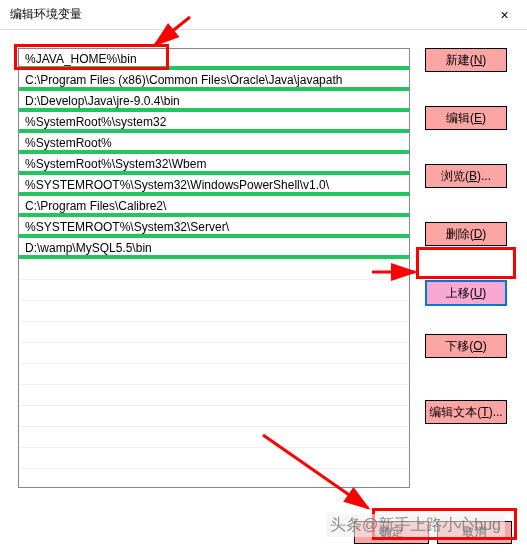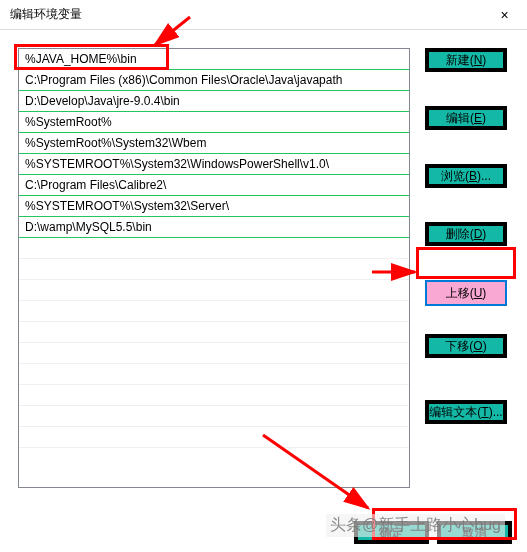--- a/index.html
+++ b/index.html
@@ -41,37 +41,37 @@
       width: 392px;
       height: 440px;
       border: 1px solid #828790;
       background: #fff;
       overflow: hidden;
     }
     .list-item {
       height: 21px;
       line-height: 21px;
       padding-left: 6px;
-      border-bottom: 1px solid #22c55e;
+      border-bottom: 4px solid #22c55e;
       font-size: 12px;
       white-space: nowrap;
       overflow: hidden;
     }
     .list-item.empty { border-bottom: 1px solid #f0f0f0; }
     .buttons {
       display: flex;
       flex-direction: column;
       gap: 6px;
       width: 82px;
     }
     .btn {
       width: 82px;
       height: 24px;
-      background: #14b8a6;
-      border: 4px solid #000000;
+      background: #fca5a5;
+      border: 1px solid #000000;
       font-size: 12px;
       font-family: inherit;
       cursor: pointer;
       text-align: center;
     }
     .btn u { text-decoration: underline; }
     .btn.highlight {
       background: #f9a8d4;
       border: 2px solid #0078d7;
       height: 26px;
@@ -115,20 +115,21 @@
   <div class="close-btn">
     <span>×</span>
   </div>
 </div>
 
 <div class="content">
   <div class="listbox">
     <div class="list-item">%JAVA_HOME%\bin</div>
     <div class="list-item">C:\Program Files (x86)\Common Files\Oracle\Java\javapath</div>
     <div class="list-item">D:\Develop\Java\jre-9.0.4\bin</div>
+    <div class="list-item">%SystemRoot%\system32</div>
     <div class="list-item">%SystemRoot%</div>
     <div class="list-item">%SystemRoot%\System32\Wbem</div>
     <div class="list-item">%SYSTEMROOT%\System32\WindowsPowerShell\v1.0\</div>
     <div class="list-item">C:\Program Files\Calibre2\</div>
     <div class="list-item">%SYSTEMROOT%\System32\Server\</div>
     <div class="list-item">D:\wamp\MySQL5.5\bin</div>
     <div class="list-item empty"></div>
     <div class="list-item empty"></div>
     <div class="list-item empty"></div>
     <div class="list-item empty"></div>

